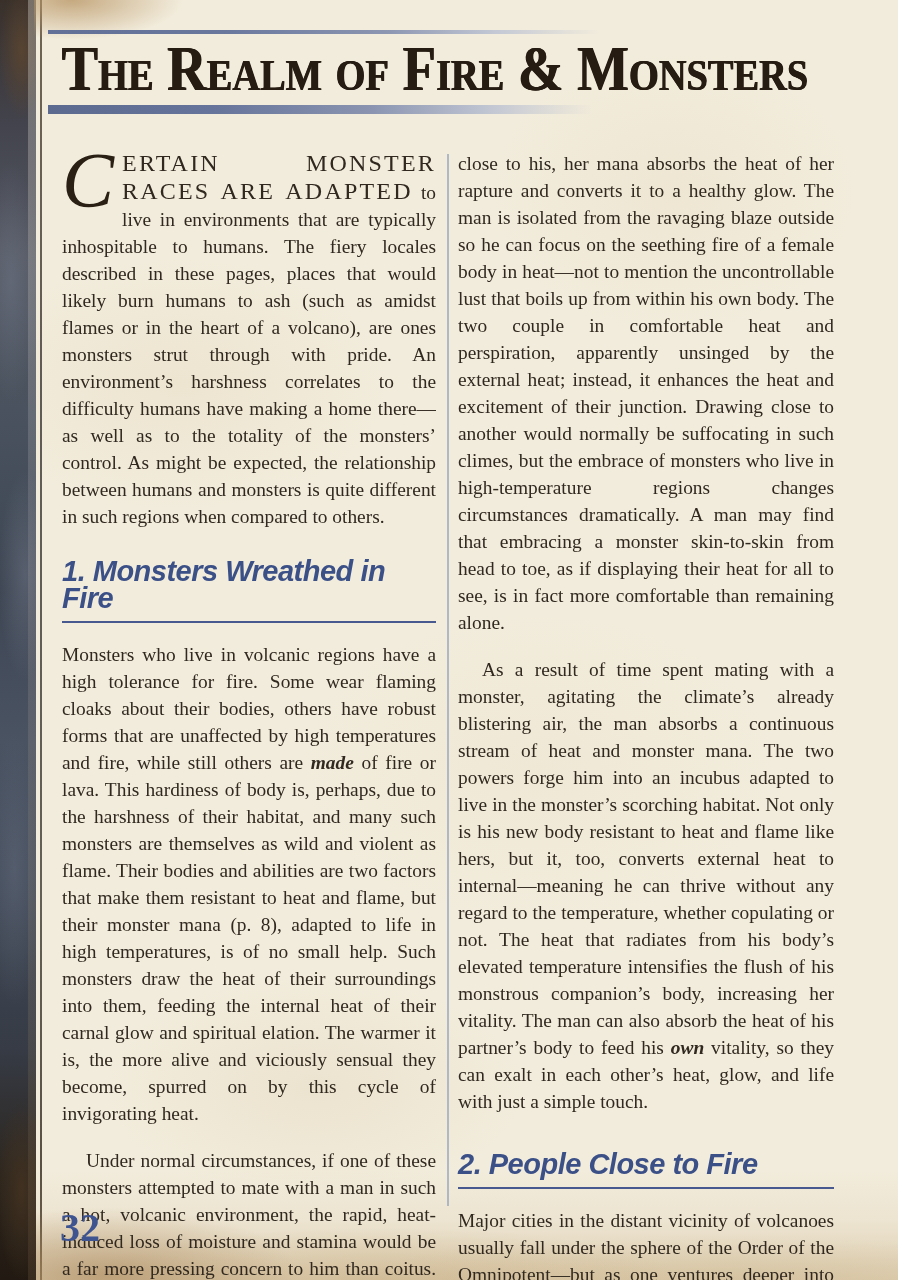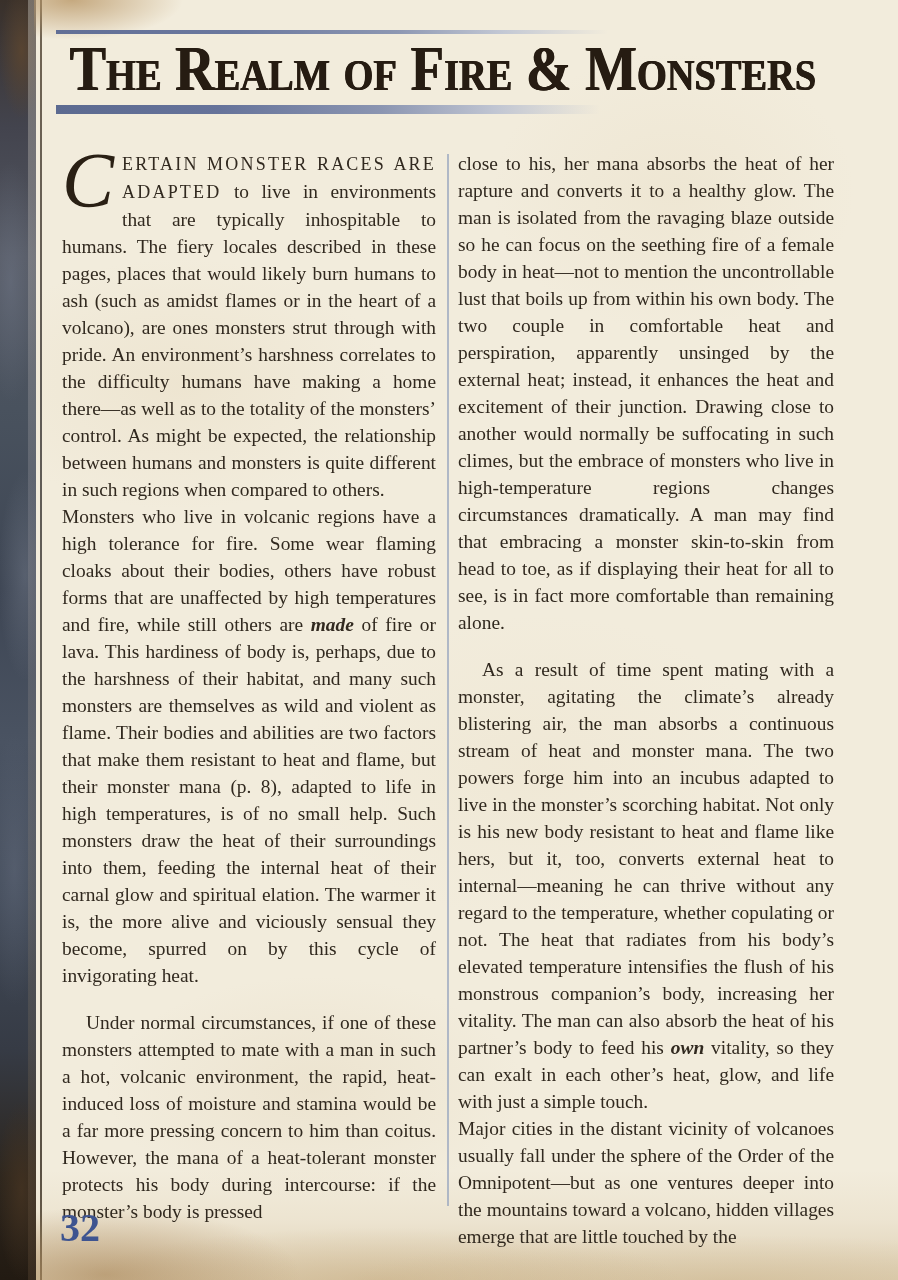--- a/index.html
+++ b/index.html
@@ -55,21 +55,21 @@
     position: absolute; left: 36px; bottom: 0; width: 862px; height: 110px;
     background:
       radial-gradient(ellipse 260px 90px at 8% 95%, rgba(160,122,74,0.55), transparent 75%),
       radial-gradient(ellipse 400px 70px at 40% 100%, rgba(190,160,112,0.40), transparent 75%),
       radial-gradient(ellipse 500px 60px at 80% 100%, rgba(196,170,124,0.35), transparent 75%),
       linear-gradient(0deg, rgba(198,172,128,0.45), rgba(198,172,128,0.12) 55%, rgba(198,172,128,0) 100%);
     pointer-events: none;
   }
 
   
-  .masthead { position: absolute; left: 56px; top: 30px; width: 812px; }
+  .masthead { position: absolute; left: 48px; top: 30px; width: 812px; }
   .rule-top {
     height: 4px; margin-bottom: 4px;
     background: linear-gradient(90deg, #626f96 0%, #6b789e 22%, #8d97b2 42%, #c3c8d4 55%, rgba(242,236,220,0) 68%);
   }
   .page-title {
     margin: 0; padding: 0 0 0 14px;
     font-family: "Liberation Serif", serif;
     font-weight: bold;
     font-variant: small-caps;
     font-size: 57px;
@@ -103,21 +103,21 @@
   .col em { font-style: italic; font-weight: bold; }
 
   .drop-cap {
     float: left;
     font-style: italic;
     font-size: 78px;
     line-height: 56px;
     padding: 2px 8px 0 0;
     color: #2a2014;
   }
-  .lead-in { letter-spacing: 2.2px; font-size: 18px; }
+  .lead-in { letter-spacing: 2.2px; font-size: 24px; }
 
   .section-heading {
     font-family: "Liberation Sans", sans-serif;
     font-style: italic;
     font-weight: bold;
     font-size: 29px;
     letter-spacing: -0.5px;
     color: #3c5088;
     text-align: left;
     border-bottom: 2px solid #47598e;
@@ -151,27 +151,29 @@
   <div class="rule-bottom"></div>
 </div>
 
 <div class="content">
   <div class="column-divider"></div>
 
   <div class="col col-left">
     <p><span class="drop-cap">C</span><span class="lead-in">ERTAIN MONSTER RACES ARE ADAPTED</span>
       <span>to live in environments that are typically inhospitable to humans. The fiery locales described in these pages, places that would likely burn humans to ash (such as amidst flames or in the heart of a volcano), are ones monsters strut through with pride. An environment’s harshness correlates to the difficulty humans have making a home there—as well as to the totality of the monsters’ control. As might be expected, the relationship between humans and monsters is quite different in such regions when compared to others.</span></p>
 
+    <h2 class="section-heading heading-1">1. Monsters Wreathed in Fire</h2>
 
     <p><span>Monsters who live in volcanic regions have a high tolerance for fire. Some wear flaming cloaks about their bodies, others have robust forms that are unaffected by high temperatures and fire, while still others are </span><em>made</em><span> of fire or lava. This hardiness of body is, perhaps, due to the harshness of their habitat, and many such monsters are themselves as wild and violent as flame. Their bodies and abilities are two factors that make them resistant to heat and flame, but their monster mana (p. 8), adapted to life in high temperatures, is of no small help. Such monsters draw the heat of their surroundings into them, feeding the internal heat of their carnal glow and spiritual elation. The warmer it is, the more alive and viciously sensual they become, spurred on by this cycle of invigorating heat.</span></p>
     <p class="indent">Under normal circumstances, if one of these monsters attempted to mate with a man in such a hot, volcanic environment, the rapid, heat-induced loss of moisture and stamina would be a far more pressing concern to him than coitus. However, the mana of a heat-tolerant monster protects his body during intercourse: if the monster’s body is pressed</p>
   </div>
 
   <div class="col col-right">
     <p>close to his, her mana absorbs the heat of her rapture and converts it to a healthy glow. The man is isolated from the ravaging blaze outside so he can focus on the seething fire of a female body in heat—not to mention the uncontrollable lust that boils up from within his own body. The two couple in comfortable heat and perspiration, apparently unsinged by the external heat; instead, it enhances the heat and excitement of their junction. Drawing close to another would normally be suffocating in such climes, but the embrace of monsters who live in high-temperature regions changes circumstances dramatically. A man may find that embracing a monster skin-to-skin from head to toe, as if displaying their heat for all to see, is in fact more comfortable than remaining alone.</p>
     <p class="indent"><span>As a result of time spent mating with a monster, agitating the climate’s already blistering air, the man absorbs a continuous stream of heat and monster mana. The two powers forge him into an incubus adapted to live in the monster’s scorching habitat. Not only is his new body resistant to heat and flame like hers, but it, too, converts external heat to internal—meaning he can thrive without any regard to the temperature, whether copulating or not. The heat that radiates from his body’s elevated temperature intensifies the flush of his monstrous companion’s body, increasing her vitality. The man can also absorb the heat of his partner’s body to feed his </span><em>own</em><span> vitality, so they can exalt in each other’s heat, glow, and life with just a simple touch.</span></p>
 
+    <h2 class="section-heading heading-2">2. People Close to Fire</h2>
 
     <p>Major cities in the distant vicinity of volcanoes usually fall under the sphere of the Order of the Omnipotent—but as one ventures deeper into the mountains toward a volcano, hidden villages emerge that are little touched by the</p>
   </div>
 </div>
 
 <div class="page-number">32</div>
 
 </body></html>

